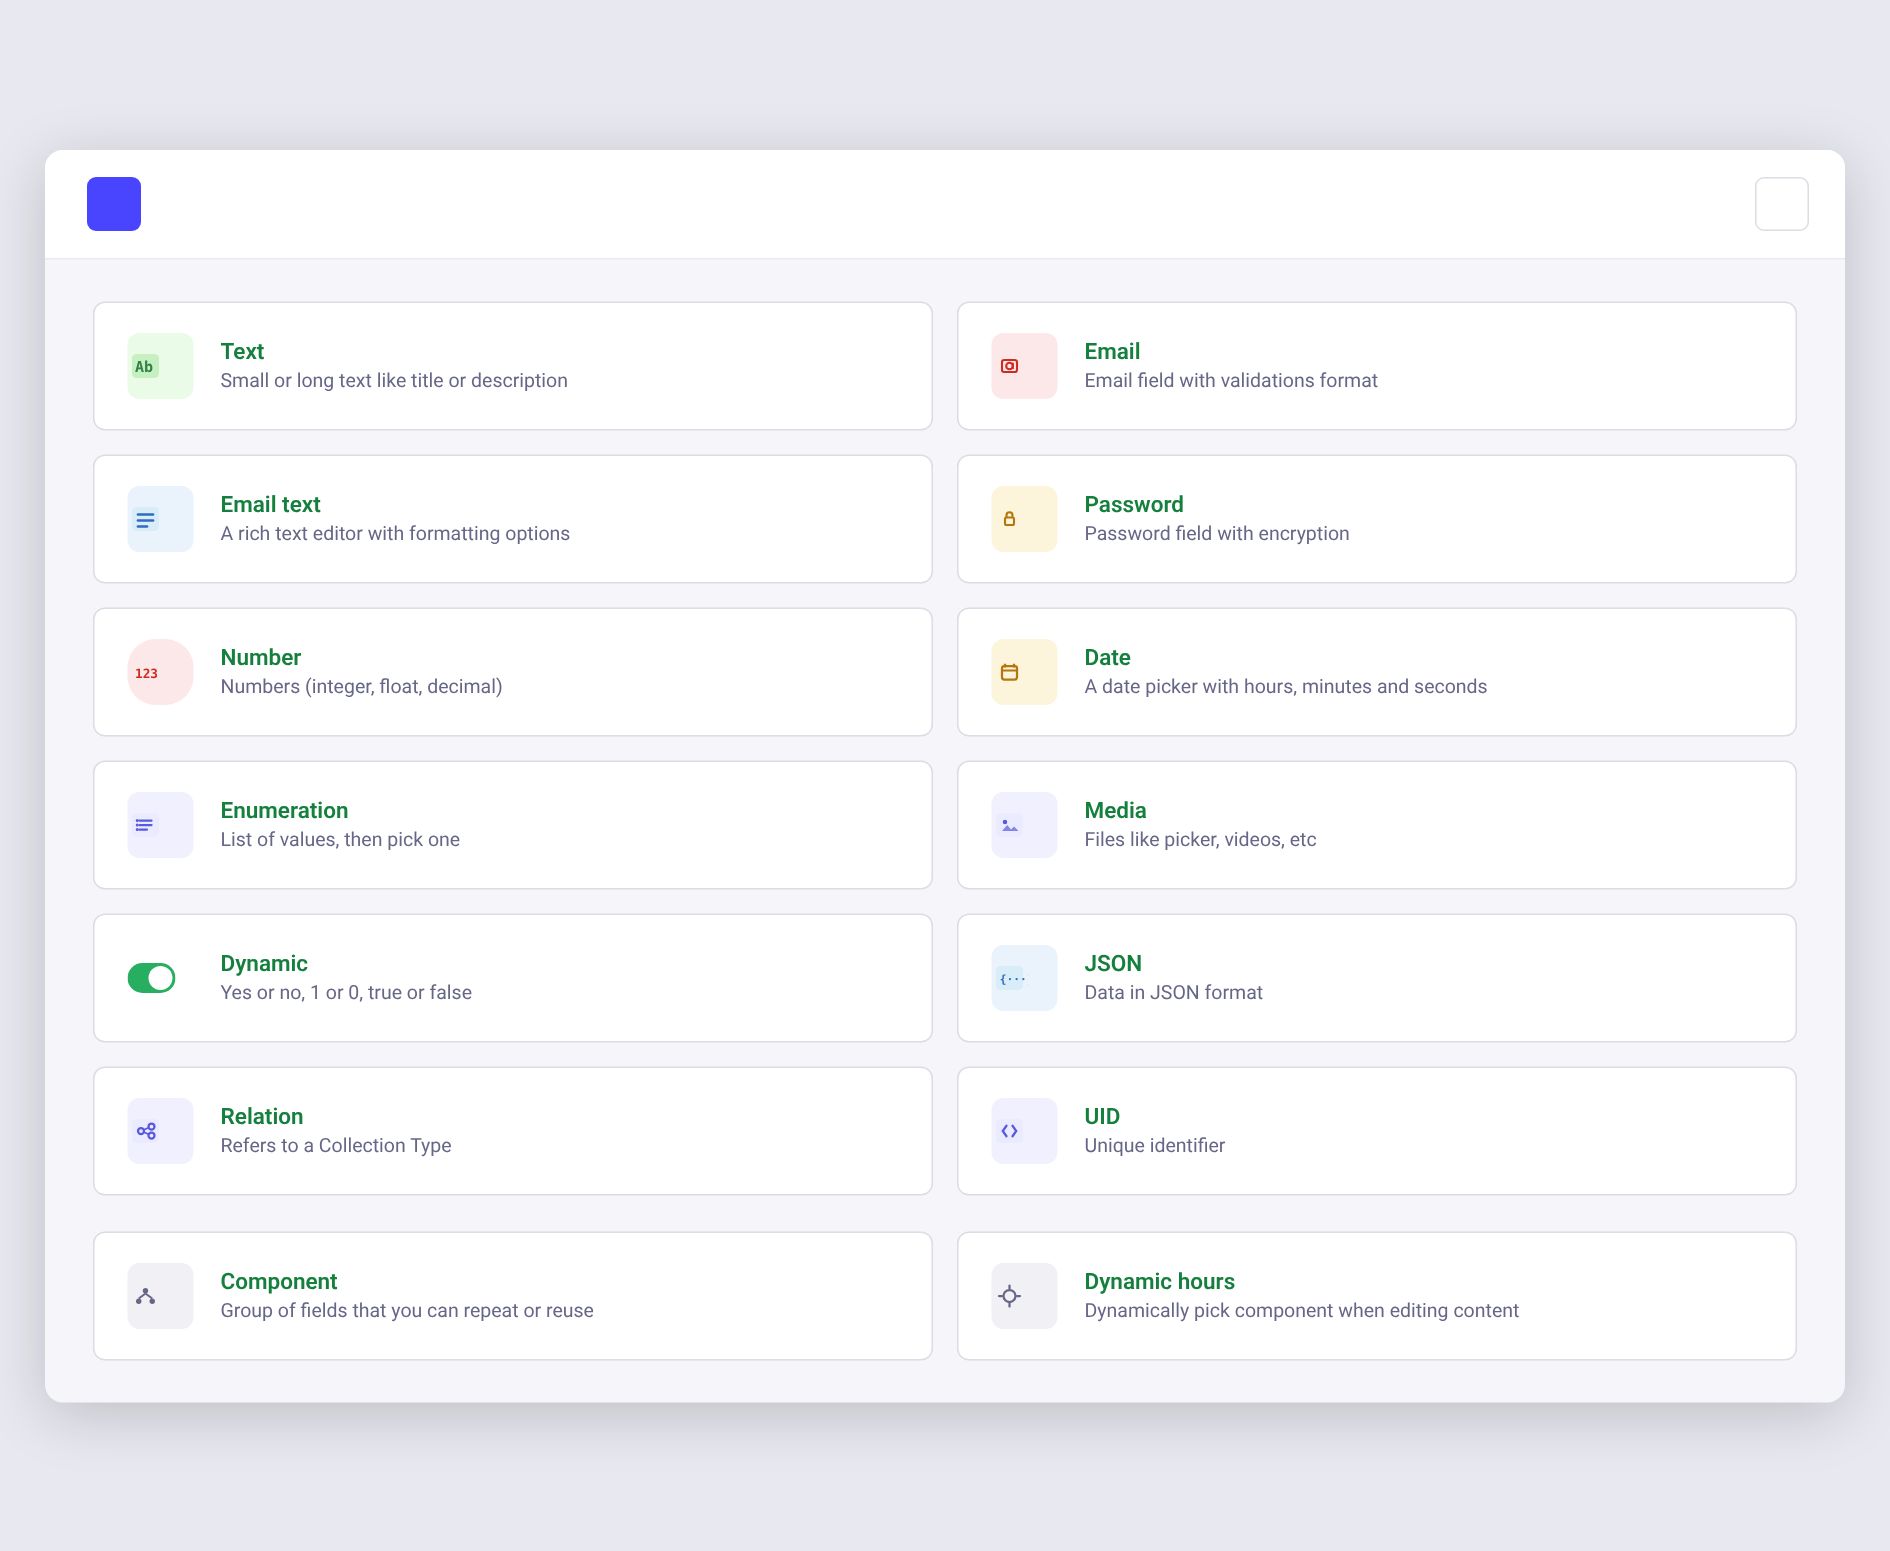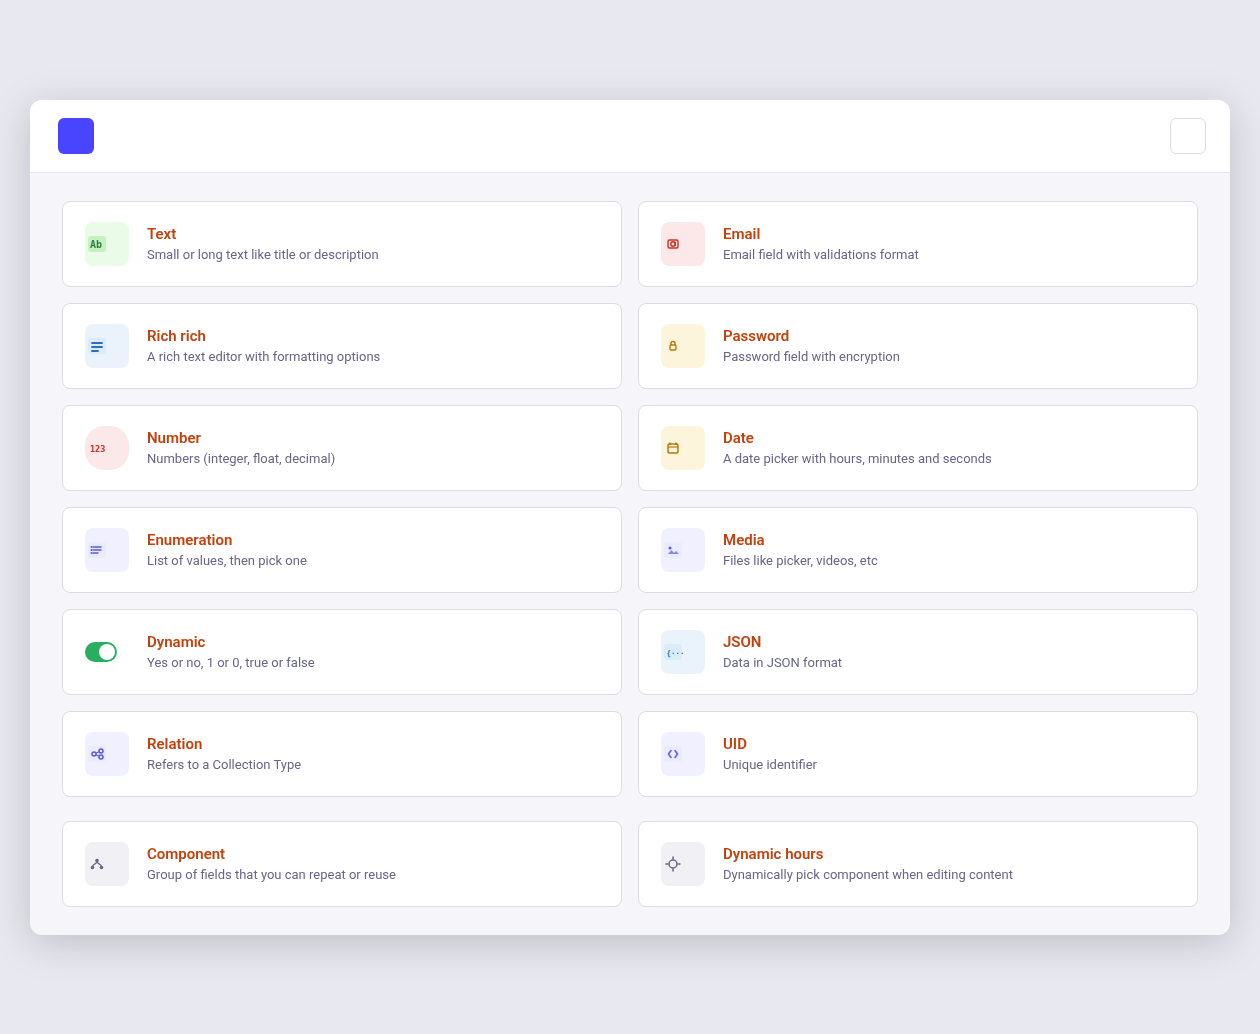--- a/index.html
+++ b/index.html
@@ -105,21 +105,21 @@
     .icon-enum-purple { background: #f0f0ff; color: #5959e0; }
     .icon-media-purple { background: #f0f0ff; color: #5959e0; }
     .icon-json-blue { background: #eaf3fb; color: #2f6bbf; }
     .icon-uid-purple { background: #f0f0ff; color: #5959e0; }
     .icon-component-gray { background: #f0f0f5; color: #666687; }
     .icon-dynamic-gray { background: #f0f0f5; color: #666687; }
     .card-content {}
     .card-title {
       font-size: 15px;
       font-weight: 600;
-      color: #c2410c;
+      color: #15803d;
       margin-bottom: 4px;
     }
     .card-desc {
       font-size: 13px;
       color: #666687;
     }
     
     svg { display: block; }
   </style>
 </head>
@@ -165,21 +165,21 @@
         <div class="card">
     <div class="icon-wrap icon-richtext-blue">
             <svg width="24" height="24" viewBox="0 0 24 24" fill="none">
               <rect x="3" y="4" width="18" height="16" rx="3" fill="#d9edf9"></rect>
               <line x1="7" y1="9" x2="17" y2="9" stroke="#2f6bbf" stroke-width="1.8" stroke-linecap="round"></line>
               <line x1="7" y1="13" x2="17" y2="13" stroke="#2f6bbf" stroke-width="1.8" stroke-linecap="round"></line>
               <line x1="7" y1="17" x2="13" y2="17" stroke="#2f6bbf" stroke-width="1.8" stroke-linecap="round"></line>
             </svg>
           </div>
     <div class="card-content">
-      <div class="card-title">Rich rich</div>
+      <div class="card-title">Email text</div>
       <div class="card-desc">A rich text editor with formatting options</div>
     </div>
   </div>
         <div class="card">
     <div class="icon-wrap icon-password-yellow">
             <svg width="24" height="24" viewBox="0 0 24 24" fill="none">
               <rect x="3" y="4" width="18" height="16" rx="3" fill="#fdf4dc"></rect>
               <rect x="9" y="11" width="6" height="5" rx="1" fill="none" stroke="#b5770d" stroke-width="1.4"></rect>
               <path d="M10 11V9.5a2 2 0 014 0V11" stroke="#b5770d" stroke-width="1.4"></path>
             </svg>

